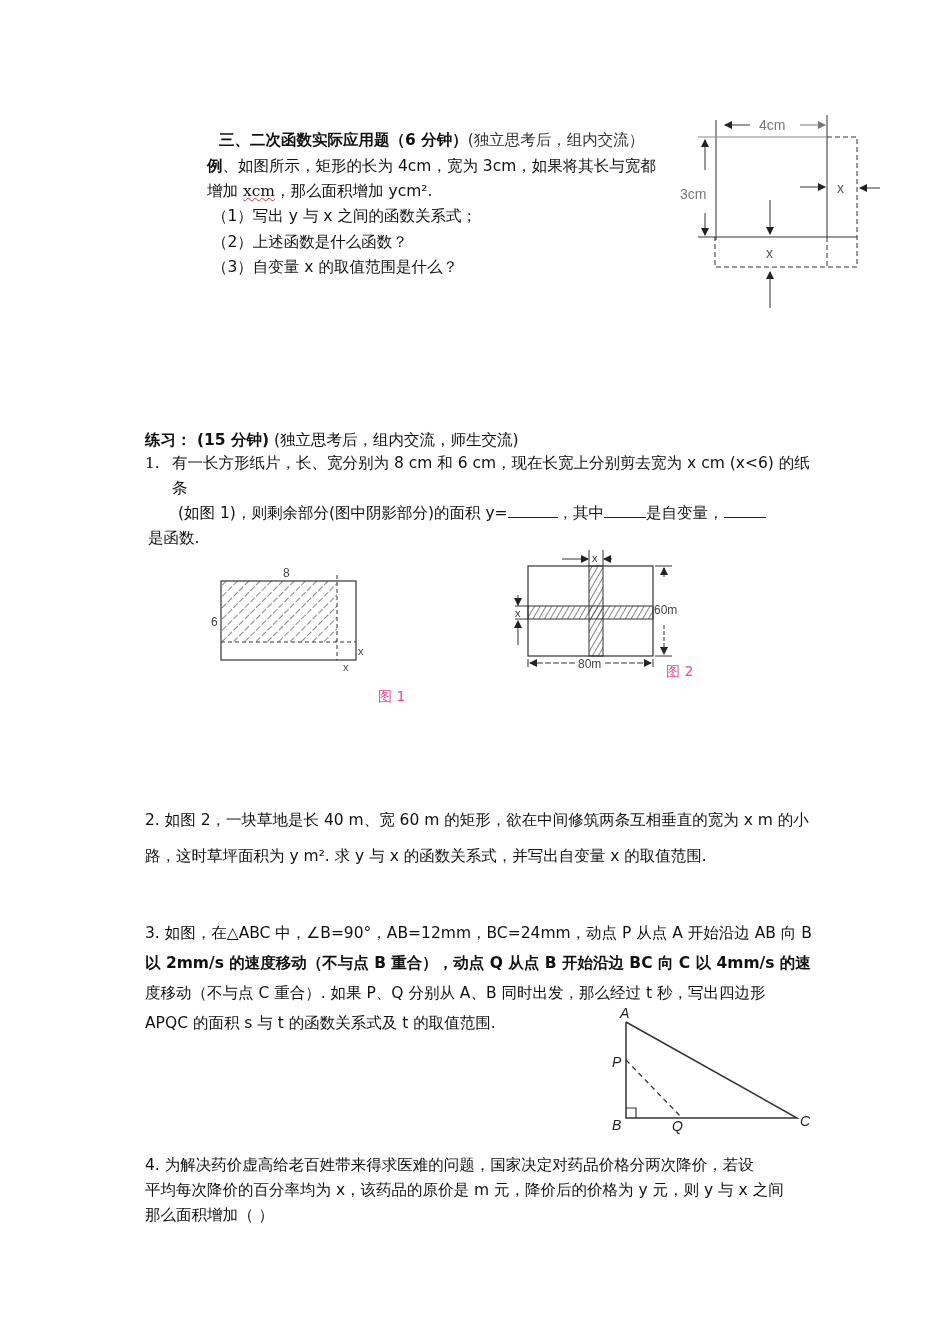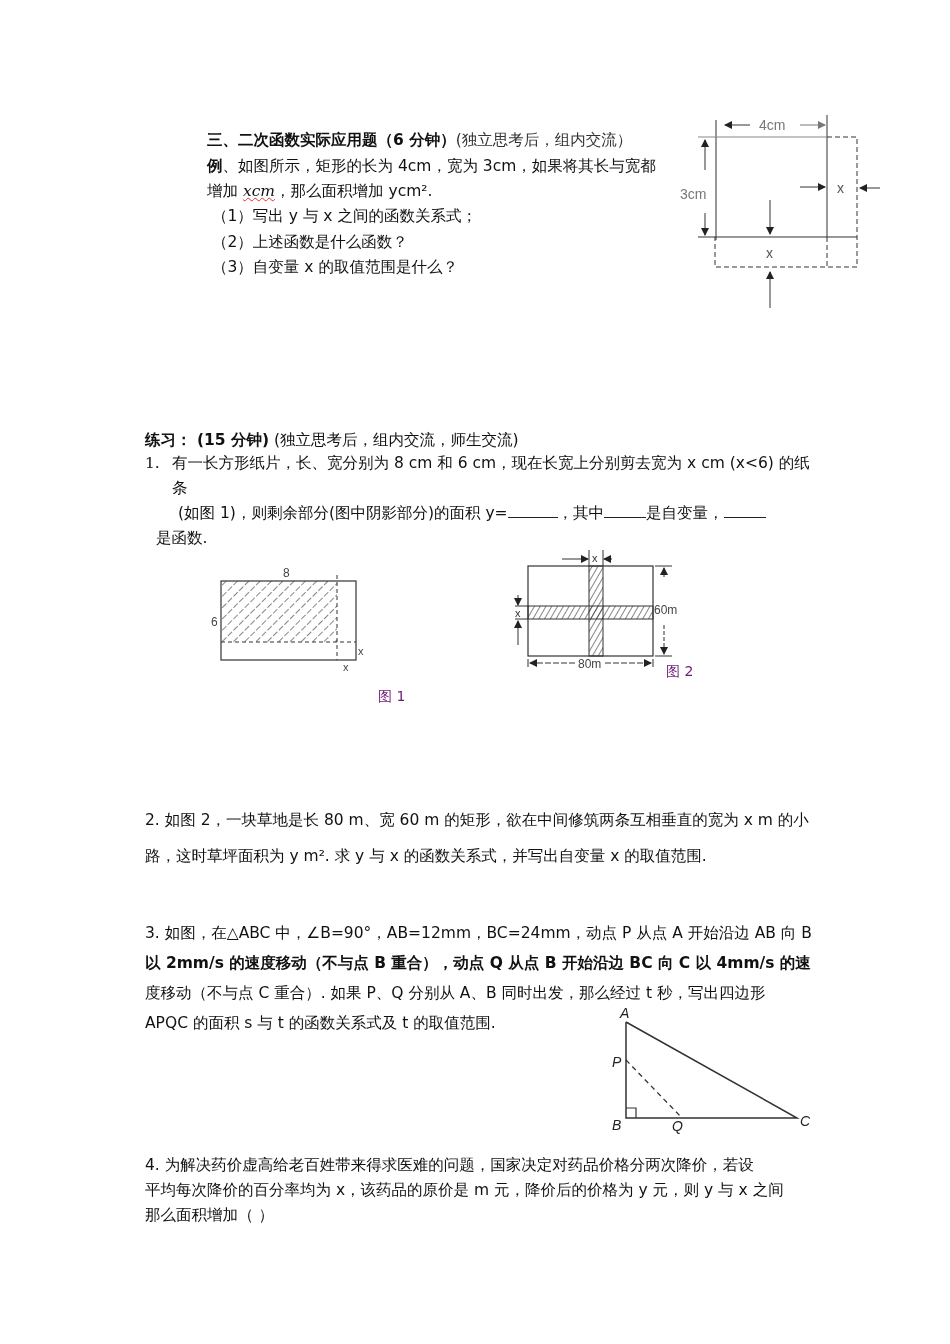--- a/index.html
+++ b/index.html
@@ -3,28 +3,28 @@
 <meta charset="utf-8">
 <style>
   html, body { margin: 0; padding: 0; background: #ffffff; }
   body { width: 950px; height: 1344px; position: relative; overflow: hidden;
          font-family: "DejaVu Sans", "Liberation Sans", sans-serif; color: #111; }
   .abs { position: absolute; }
   .line { position: absolute; white-space: nowrap; font-size: 15.5px; line-height: 20px; }
   .serif { font-family: "DejaVu Serif", "Liberation Serif", serif; }
   .bold { font-weight: bold; }
   .blank { display: inline-block; border-bottom: 1px solid #222; height: 14px; vertical-align: baseline; }
-  .squig { text-decoration: underline wavy #d33; text-decoration-thickness: 1px; font-style: italic; }
-  .fig-label { position: absolute; font-size: 14px; color: #701a75; }
+  .squig { text-decoration: underline wavy #d33; text-decoration-thickness: 1px; }
+  .fig-label { position: absolute; font-size: 14px; color: #ec4899; }
   svg text { font-family: "Liberation Sans", sans-serif; }
 </style>
 </head>
 <body>
 
-<div class="line" style="left:207px; top:130px;">
+<div class="line" style="left:219px; top:130px;">
   <span class="bold">三、二次函数实际应用题（6 分钟）</span><span style="color:#333;">(独立思考后，组内交流）</span>
 </div>
 <div class="line" style="left:207px; top:156px;">
   <span class="bold">例</span><span>、如图所示，矩形的长为 4cm，宽为 3cm，如果将其长与宽都</span>
 </div>
 <div class="line" style="left:207px; top:181px;">
   <span>增加 </span><span class="squig serif">xcm</span><span>，那么面积增加 ycm².</span>
 </div>
 <div class="line" style="left:212px; top:206px;">（1）写出 y 与 x 之间的函数关系式；</div>
 <div class="line" style="left:212px; top:232px;">（2）上述函数是什么函数？</div>
@@ -69,21 +69,21 @@
 <div class="line" style="left:145px; top:430px;">
   <span class="bold">练习：  (15 分钟)</span><span>  (独立思考后，组内交流，师生交流)</span>
 </div>
 
 <div class="line serif" style="left:145px; top:453px;">1.</div>
 <div class="line" style="left:172px; top:453px;">有一长方形纸片，长、宽分别为 8 cm 和 6 cm，现在长宽上分别剪去宽为 x cm (x&lt;6) 的纸</div>
 <div class="line" style="left:172px; top:478px;">条</div>
 <div class="line" style="left:178px; top:503px;">
   <span>(如图 1)，则剩余部分(图中阴影部分)的面积 y=</span><span class="blank" style="width:50px;"></span><span>，其中</span><span class="blank" style="width:42px;"></span><span>是自变量，</span><span class="blank" style="width:42px;"></span>
 </div>
-<div class="line" style="left:156px; top:528px;">是函数.</div>
+<div class="line" style="left:148px; top:528px;">是函数.</div>
 
 <svg class="abs" style="left:190px; top:560px;" width="220" height="150" viewBox="0 0 220 150">
   <defs>
     <pattern id="hatch1" width="8" height="8" patternUnits="userSpaceOnUse" patternTransform="rotate(45)">
       <line x1="0" y1="0" x2="0" y2="8" stroke="#333" stroke-width="1.2" stroke-dasharray="3,2"></line>
     </pattern>
   </defs>
   <rect x="31" y="21" width="116" height="61" fill="url(#hatch1)"></rect>
   <rect x="31" y="21" width="135" height="79" fill="none" stroke="#333" stroke-width="1.2"></rect>
   <line x1="31" y1="82" x2="166" y2="82" stroke="#333" stroke-dasharray="4,3"></line>
@@ -124,21 +124,21 @@
   <text x="154" y="69" font-size="12" fill="#444">60m</text>
 
   <line x1="28" y1="114" x2="28" y2="122" stroke="#333"></line>
   <line x1="153" y1="114" x2="153" y2="122" stroke="#333"></line>
   <line x1="75" y1="118" x2="30" y2="118" stroke="#333" stroke-dasharray="6,2" marker-end="url(#ah)"></line>
   <line x1="105" y1="118" x2="151" y2="118" stroke="#333" stroke-dasharray="6,2" marker-end="url(#ah)"></line>
   <text x="78" y="123" font-size="12" fill="#444">80m</text>
 </svg>
 <div class="fig-label" style="left:666px; top:663px;">图 2</div>
 
-<div class="line" style="left:145px; top:810px;">2. 如图 2，一块草地是长 80 m、宽 60 m 的矩形，欲在中间修筑两条互相垂直的宽为 x m 的小</div>
+<div class="line" style="left:145px; top:810px;">2. 如图 2，一块草地是长 40 m、宽 60 m 的矩形，欲在中间修筑两条互相垂直的宽为 x m 的小</div>
 <div class="line" style="left:145px; top:846px;">路，这时草坪面积为 y m². 求 y 与 x 的函数关系式，并写出自变量 x 的取值范围.</div>
 
 <div class="line" style="left:145px; top:923px;">3. 如图，在△ABC 中，∠B=90°，AB=12mm，BC=24mm，动点 P 从点 A 开始沿边 AB 向 B</div>
 <div class="line" style="left:145px; top:953px;font-weight:bold;">以 2mm/s 的速度移动（不与点 B 重合），动点 Q 从点 B 开始沿边 BC 向 C 以 4mm/s 的速</div>
 <div class="line" style="left:145px; top:983px;">度移动（不与点 C 重合）. 如果 P、Q 分别从 A、B 同时出发，那么经过 t 秒，写出四边形</div>
 <div class="line" style="left:145px; top:1013px;">APQC 的面积 s 与 t 的函数关系式及 t 的取值范围.</div>
 
 <svg class="abs" style="left:600px; top:1000px;" width="230" height="140" viewBox="0 0 230 140">
   <polyline points="26,22 26,118 197,118 26,22" fill="none" stroke="#333" stroke-width="1.5"></polyline>
   <line x1="26" y1="60" x2="82" y2="118" stroke="#333" stroke-width="1.3" stroke-dasharray="5,4"></line>

